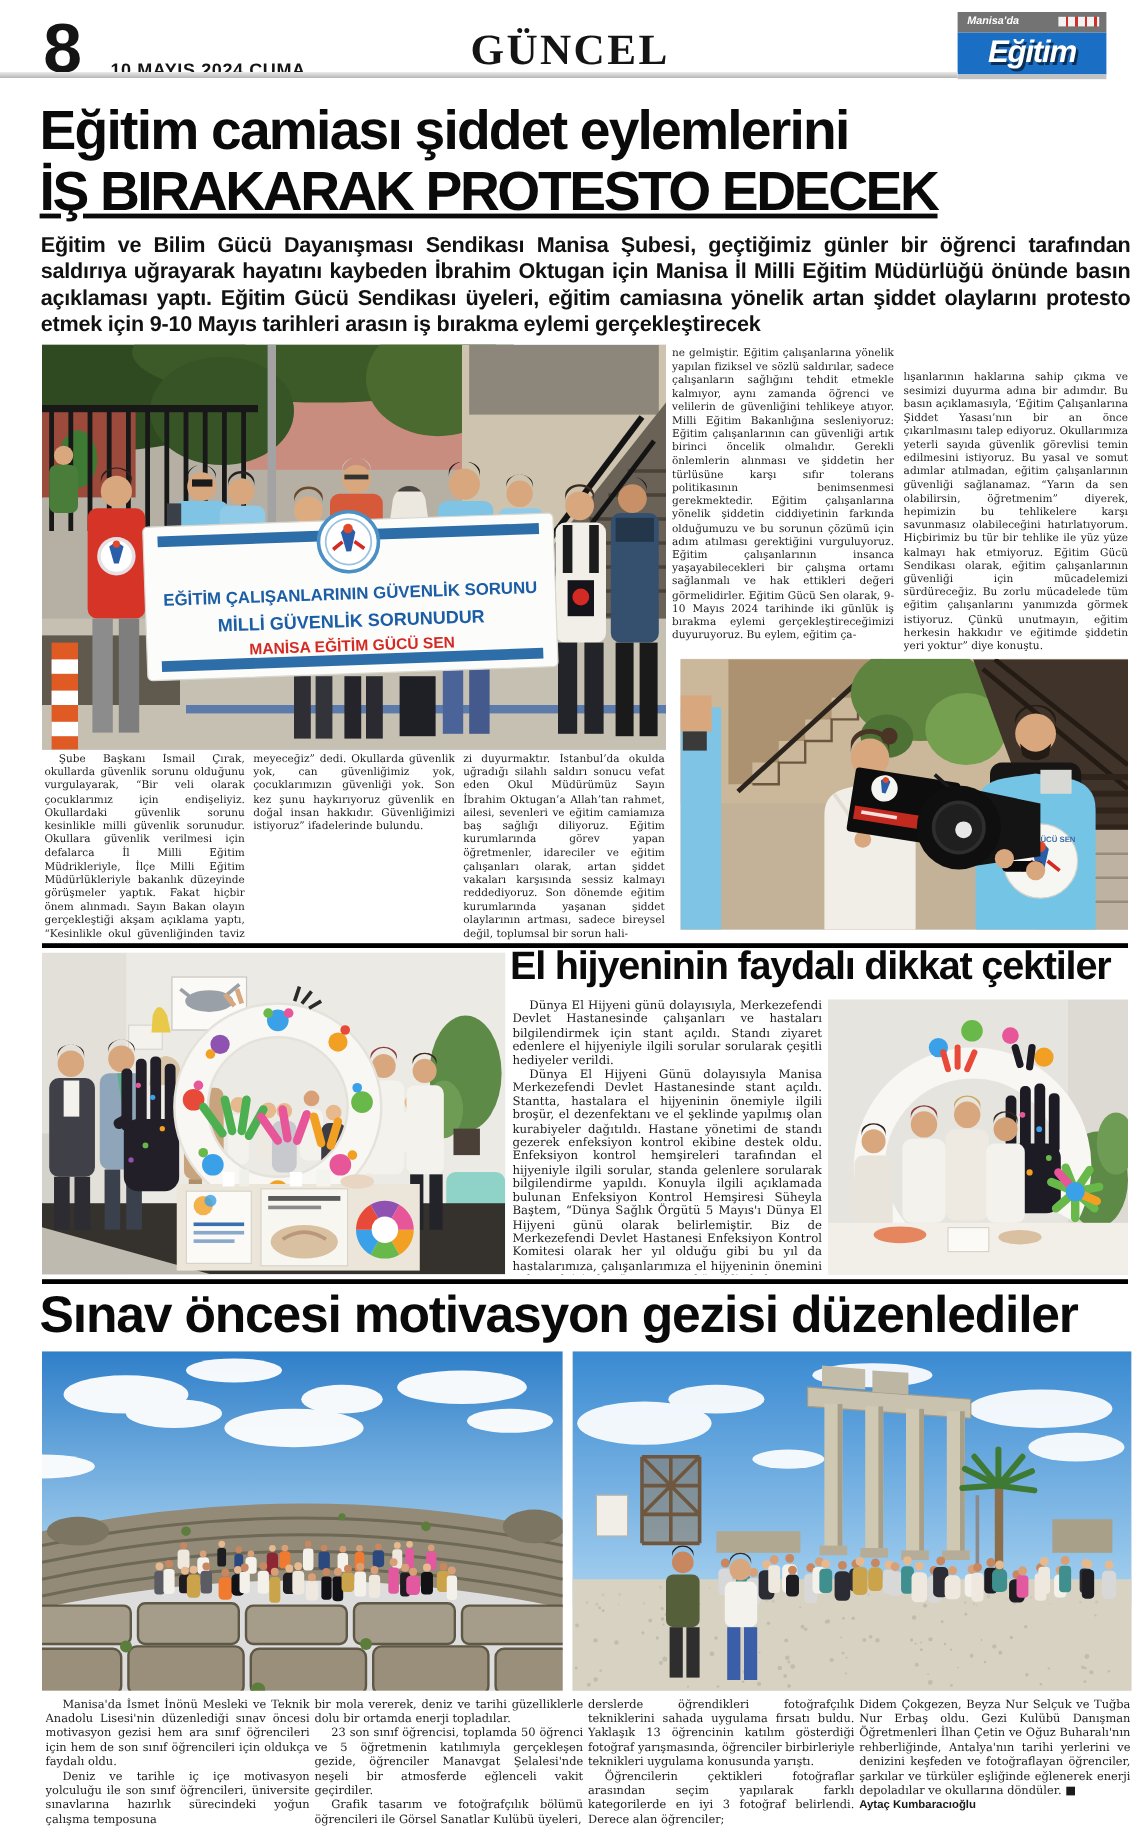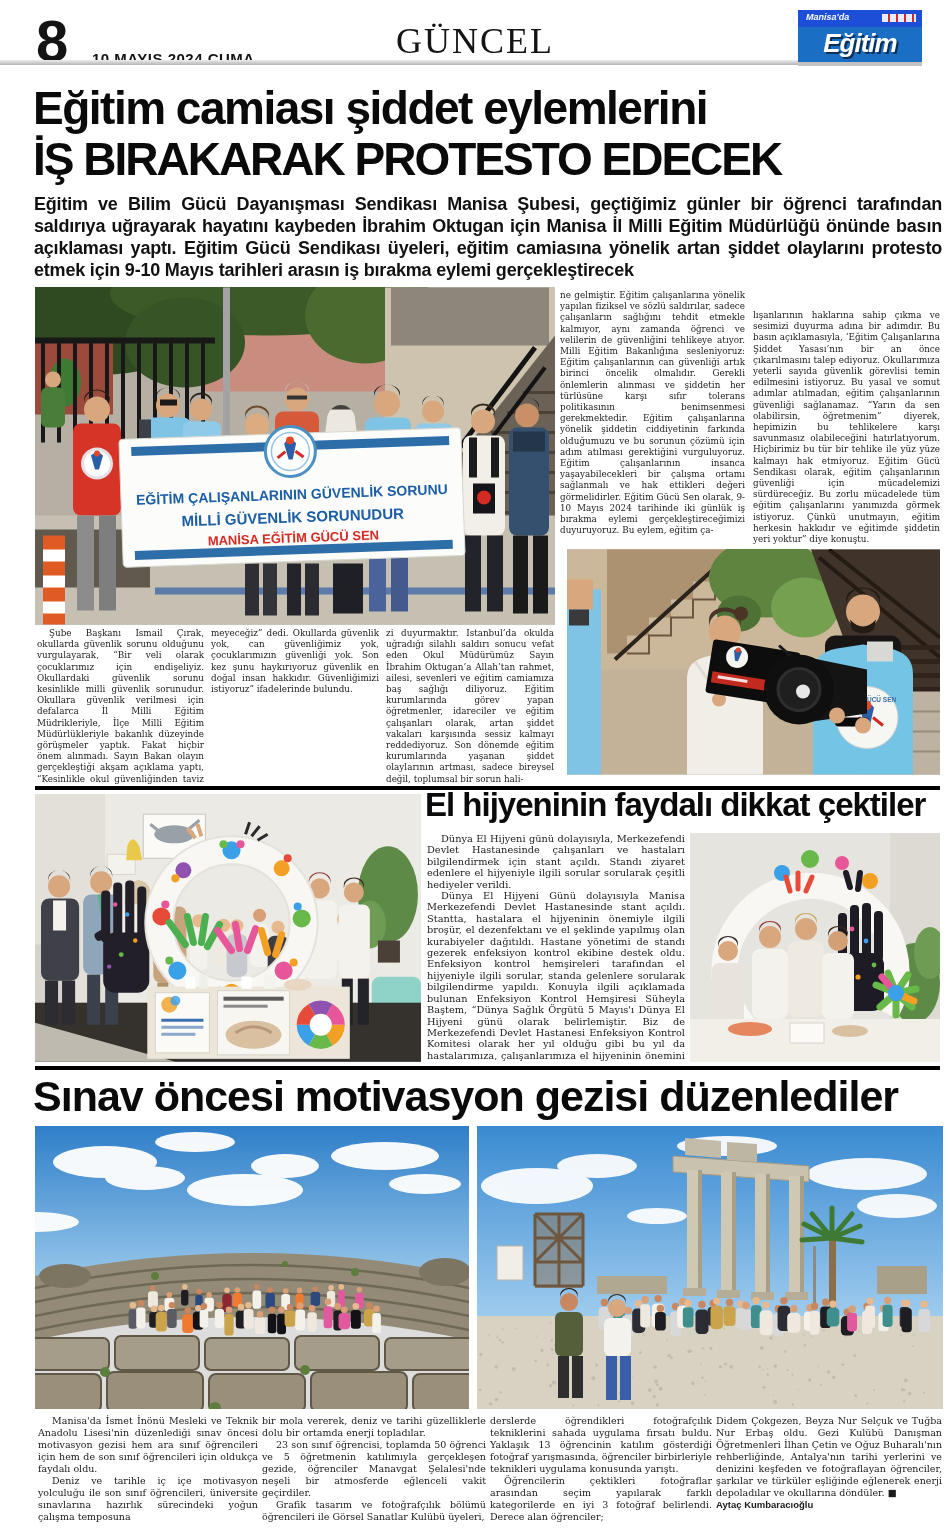--- a/index.html
+++ b/index.html
@@ -4,25 +4,25 @@
 <style>
   * { margin:0; padding:0; box-sizing:border-box; }
   html,body { background:#ffffff; }
   #page { position:relative; width:950px; height:1534px; background:#fff; overflow:hidden;
           font-family:"DejaVu Serif", serif; color:#141414; }
   .abs { position:absolute; }
 
   
   .pagenum { font-family:"Liberation Sans", sans-serif; font-weight:900; font-size:58px; line-height:1; }
   .pagedate { font-family:"Liberation Sans", sans-serif; font-weight:bold; font-size:15px; letter-spacing:.5px; }
-  .section { font-family:"Liberation Serif", serif; font-weight:normal; font-size:36px; letter-spacing:2px; text-align:center; }
+  .section { font-family:"Liberation Serif", serif; font-weight:bold; font-size:36px; letter-spacing:2px; text-align:center; }
   .hdr-rule { background:linear-gradient(#ececec,#b5b5b5); }
 
   .logo { width:124px; height:52px; font-family:"Liberation Sans", sans-serif; }
-  .logo-top { height:17px; background:#1d4ed8; color:#fff; font-style:italic; font-weight:bold;
+  .logo-top { height:17px; background:#737373; color:#fff; font-style:italic; font-weight:bold;
               font-size:9px; padding:2px 0 0 8px; position:relative; }
   .logo-dash { position:absolute; right:6px; top:4px; width:34px; height:8px;
                background:repeating-linear-gradient(90deg,#fff 0 6px,#e02520 6px 8px); opacity:.9; }
   .logo-main { height:35px; background:#1a6fc4; color:#fff; font-weight:900; font-style:italic;
                font-size:26px; line-height:33px; text-align:center; letter-spacing:-1px;
                text-shadow:2px 2px 0 #0b2f55; }
   .logo-shadow { background:#c2c2c2; }
 
   
   .headline { font-family:"Liberation Sans", sans-serif; font-weight:900; color:#0a0a0a; letter-spacing:-1.5px; }
@@ -60,21 +60,21 @@
   <div class="abs logo" style="left:798px; top:10px;">
     <div class="logo-top"><span>Manisa'da</span>
       <span class="logo-dash"></span>
     </div>
     <div class="logo-main">Eğitim</div>
   </div>
   <div class="abs logo-shadow" style="left:798px; top:62px; width:124px; height:4px;"></div>
   <div class="abs hdr-rule" style="left:0; top:60px; width:798px; height:5px;"></div>
 
   <div class="abs headline h1a" style="left:33px; top:84px; width:912px;">Eğitim camiası şiddet eylemlerini</div>
-  <div class="abs headline h1b" style="left:33px; top:135px; width:912px;">İŞ BIRAKARAK PROTESTO EDECEK</div>
+  <div class="abs headline h1b" style="left:33px; top:135px; width:912px;text-decoration:underline;">İŞ BIRAKARAK PROTESTO EDECEK</div>
   <div class="abs lead" style="left:34px; top:193px; width:908px; height:90px;">Eğitim ve Bilim Gücü Dayanışması Sendikası Manisa Şubesi, geçtiğimiz günler bir öğrenci tarafından saldırıya uğrayarak hayatını kaybeden İbrahim Oktugan için Manisa İl Milli Eğitim Müdürlüğü önünde basın açıklaması yaptı. Eğitim Gücü Sendikası üyeleri, eğitim camiasına yönelik artan şiddet olaylarını protesto etmek için 9-10 Mayıs tarihleri arasın iş bırakma eylemi gerçekleştirecek</div>
 
   <div class="abs photo" style="left:35px; top:287px; width:520px; height:338px;">
     <svg viewBox="0 0 520 337" width="520" height="338">
       <rect width="520" height="337" fill="#b6b0a4"></rect>
       <rect x="170" y="14" width="190" height="90" fill="#c98d80"></rect>
       <rect x="186" y="28" width="24" height="16" fill="#e8e3da"></rect>
         <rect x="226" y="28" width="24" height="16" fill="#e8e3da"></rect>
         <rect x="266" y="30" width="24" height="16" fill="#e8e3da"></rect>
       <ellipse cx="55" cy="28" rx="130" ry="60" fill="#2f4a20"></ellipse>

